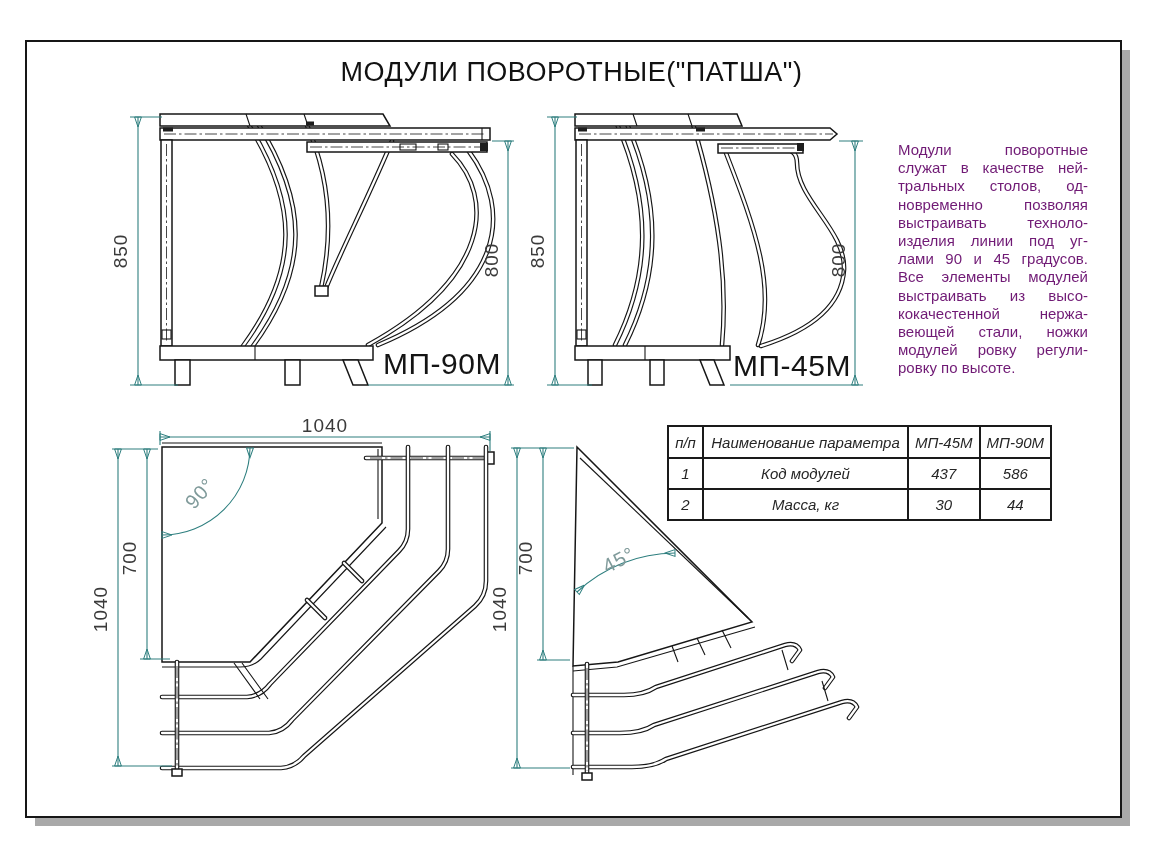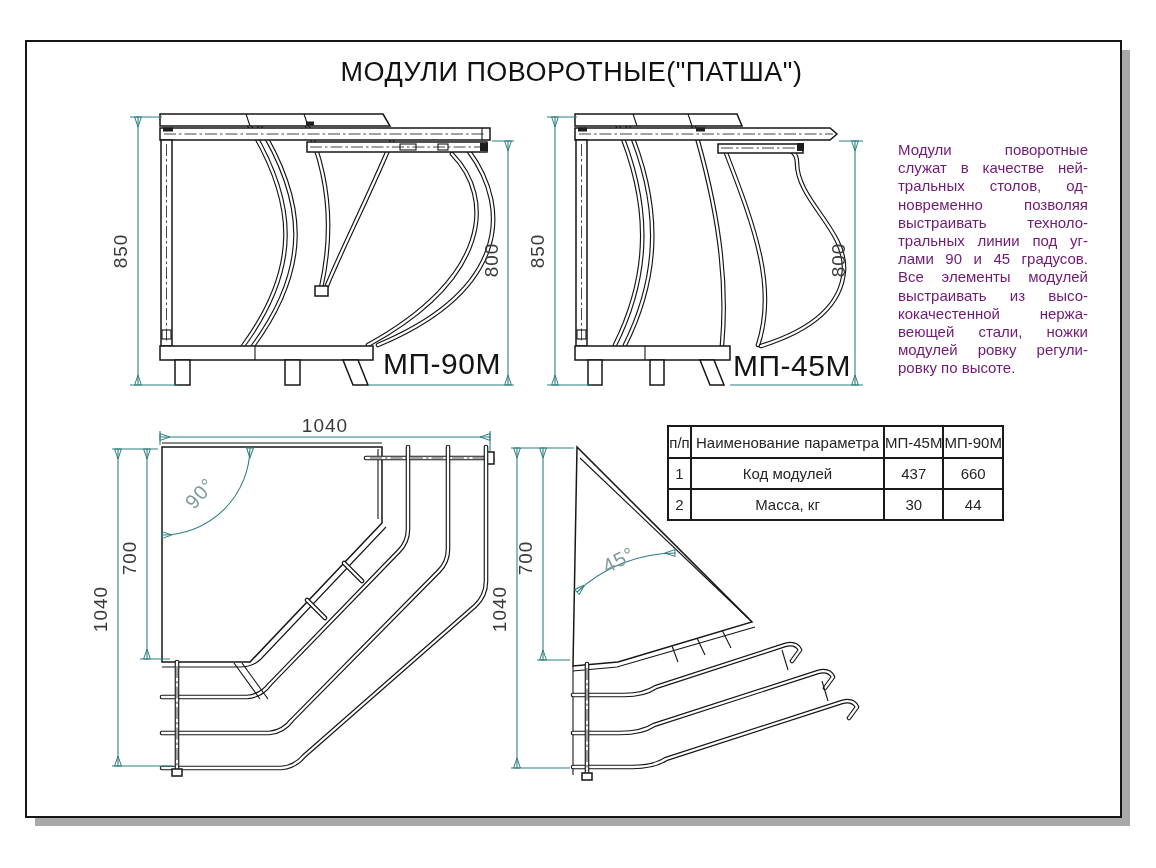--- a/index.html
+++ b/index.html
@@ -23,22 +23,22 @@
   .atx{font-size:20px;fill:#7f9a9a;letter-spacing:1px;}
   .vlab{font-size:30px;fill:#141414;letter-spacing:.5px;}
   
   .desc{position:absolute;left:874px;top:141px;width:190px;font-size:15px;
         line-height:18.2px;color:#701a75;margin-left:24px;}
   .dl{text-align:justify;text-align-last:justify;}
   .dl.nj{text-align-last:left;}
   
   .spec{position:absolute;left:667px;top:425px;border-collapse:collapse;
         font-size:15px;color:#262626;}
-  .spec td{border:2px solid #1a1a1a;padding:0 0;height:29px;text-align:center;
-           white-space:nowrap;}
+  .spec td{border:2px solid #1a1a1a;padding:0 6px;height:29px;text-align:center;
+           white-space:nowrap;font-style:italic;}
   .spec td.nm{text-align:center;min-width:191px;}
   .spec td.no{min-width:21px;}
   .spec td.vc{min-width:56px;}
   .spec tr.hd td{height:30px;}
 </style>
 </head>
 <body>
 
 <div class="frame"></div>
 <div class="title">МОДУЛИ ПОВОРОТНЫЕ("ПАТША")</div>
@@ -223,21 +223,21 @@
     <text class="atx" transform="rotate(-28 130 153)" x="130" y="153" text-anchor="middle">45°</text>
   </g>
 </svg>
 
 <div class="desc">
   <div class="dl">Модули поворотные</div>
   <div class="dl">служат в качестве ней-</div>
   <div class="dl">тральных столов, од-</div>
   <div class="dl">новременно позволяя</div>
   <div class="dl">выстраивать техноло-</div>
-  <div class="dl">тральных линии под уг-</div>
+  <div class="dl">изделия линии под уг-</div>
   <div class="dl">лами 90 и 45 градусов.</div>
   <div class="dl">Все элементы модулей</div>
   <div class="dl">выстраивать из высо-</div>
   <div class="dl">кокачестенной нержа-</div>
   <div class="dl">веющей стали, ножки</div>
   <div class="dl">модулей ровку регули-</div>
   <div class="dl nj">ровку по высоте.</div>
 </div>
 
 <table class="spec">
@@ -245,21 +245,21 @@
       <tr class="hd">
     <td class="no">п/п</td>
     <td class="nm">Наименование параметра</td>
     <td class="vc">МП-45М</td>
     <td class="vc">МП-90М</td>
   </tr>
   <tr>
     <td class="no">1</td>
     <td class="nm">Код модулей</td>
     <td class="vc">437</td>
-    <td class="vc">660</td>
+    <td class="vc">586</td>
   </tr>
   <tr>
     <td class="no">2</td>
     <td class="nm">Масса, кг</td>
     <td class="vc">30</td>
     <td class="vc">44</td>
   </tr>
 </tbody>
   </table>
 

